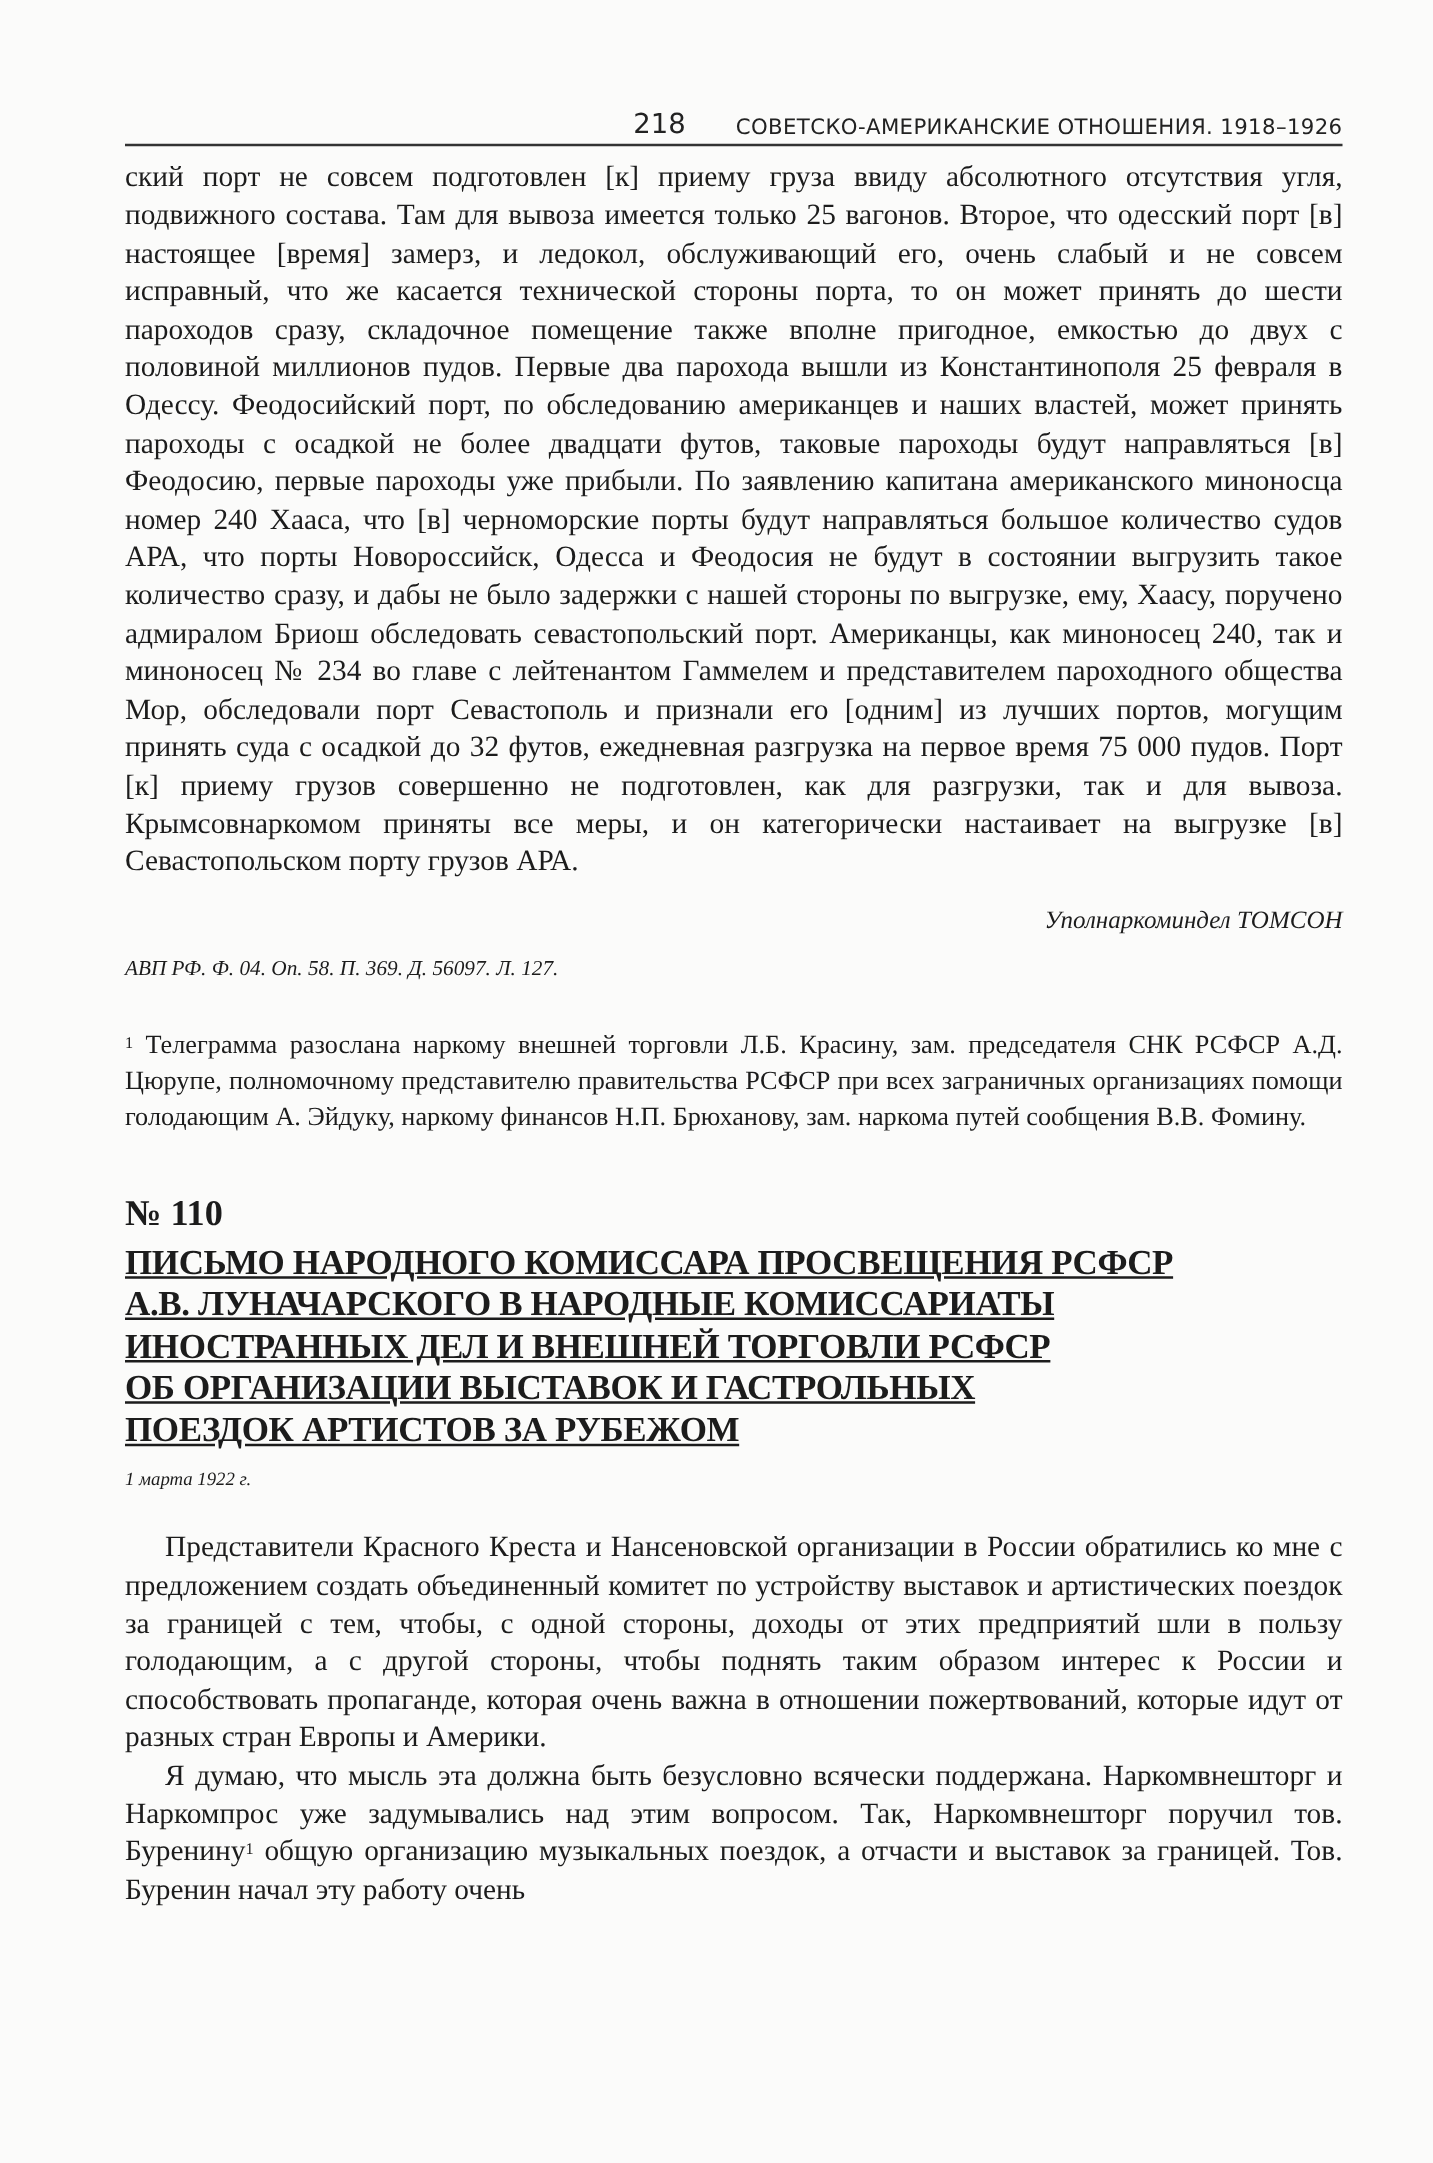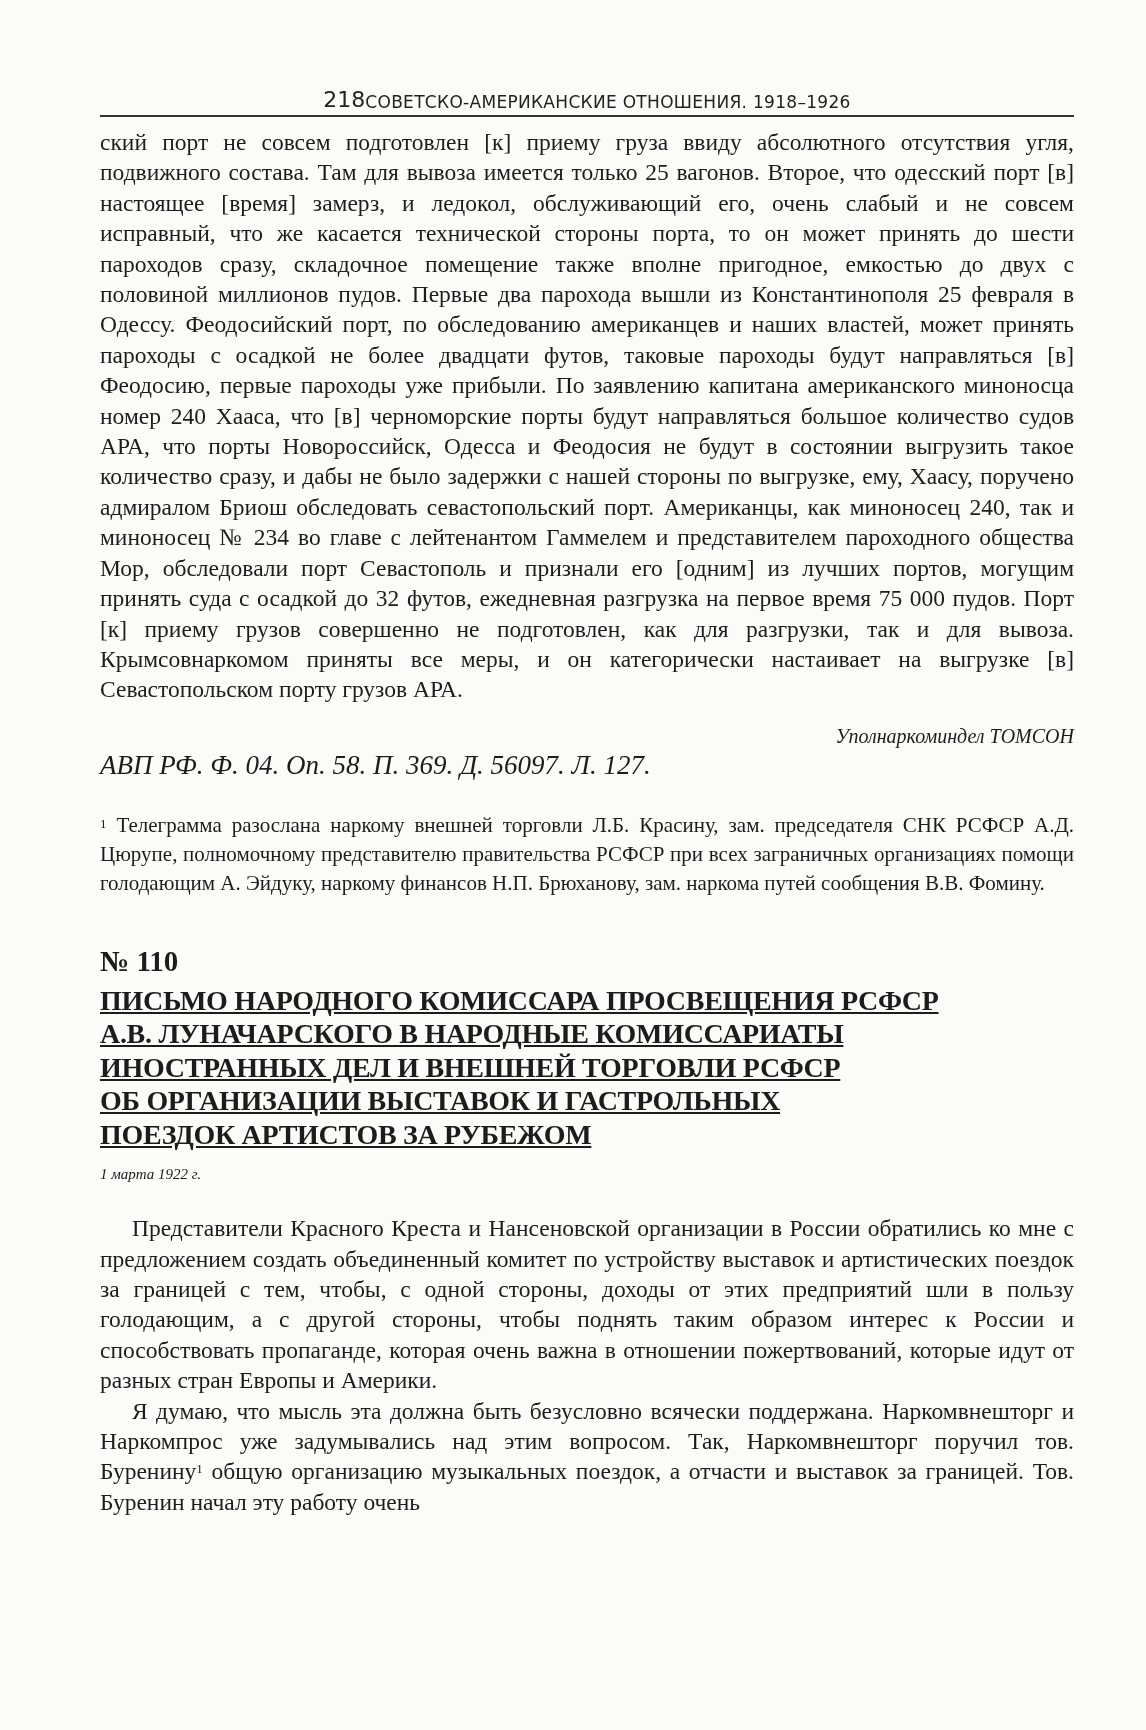--- a/index.html
+++ b/index.html
@@ -9,50 +9,51 @@
     color: #1c1c1c;
     position: relative;
     overflow: hidden;
   }
   .page {
     position: absolute;
     left: 100px; top: 82px;
     width: 974px;
   }
   .running-head {
-    display: flex; justify-content: center; align-items: flex-end;
+    display: flex; justify-content: flex-end; align-items: flex-end;
     font-family: "DejaVu Sans", sans-serif;
     color: #222;
     border-bottom: 2px solid #333;
     padding-bottom: 3px;
     height: 30px;
   }
   .page-number { font-size: 22px; line-height: 24px; }
-  .running-title { font-size: 17px; line-height: 20px; letter-spacing: 0.3px; }
+  .running-title { font-size: 17px; line-height: 20px; letter-spacing: 0.3px; margin-left: 40px; }
   .body-text {
     font-family: "Liberation Serif", serif;
     font-size: 23.5px;
     line-height: 30.4px;
     text-align: justify;
     margin: 0;
   }
   .p-block { margin-top: 10px; }
   .p-block p { margin: 0; text-align: justify; text-align-last: left; }
   .signature {
     font-family: "Liberation Serif", serif;
     font-style: italic;
     font-size: 20px;
     text-align: right;
     margin-top: 16px;
     line-height: 30px;
   }
   .archive-ref {
     font-family: "Liberation Serif", serif;
     font-style: italic;
-    font-size: 27px;
+    font-size: 17px;
+    margin-top: 10px;
     line-height: 28px;
   }
   .footnote {
     font-family: "Liberation Serif", serif;
     font-size: 21px;
     line-height: 29px;
     text-align: justify;
     margin-top: 32px;
   }
   .footnote sup { font-size: 13px; vertical-align: top; position: relative; top: -2px; }

